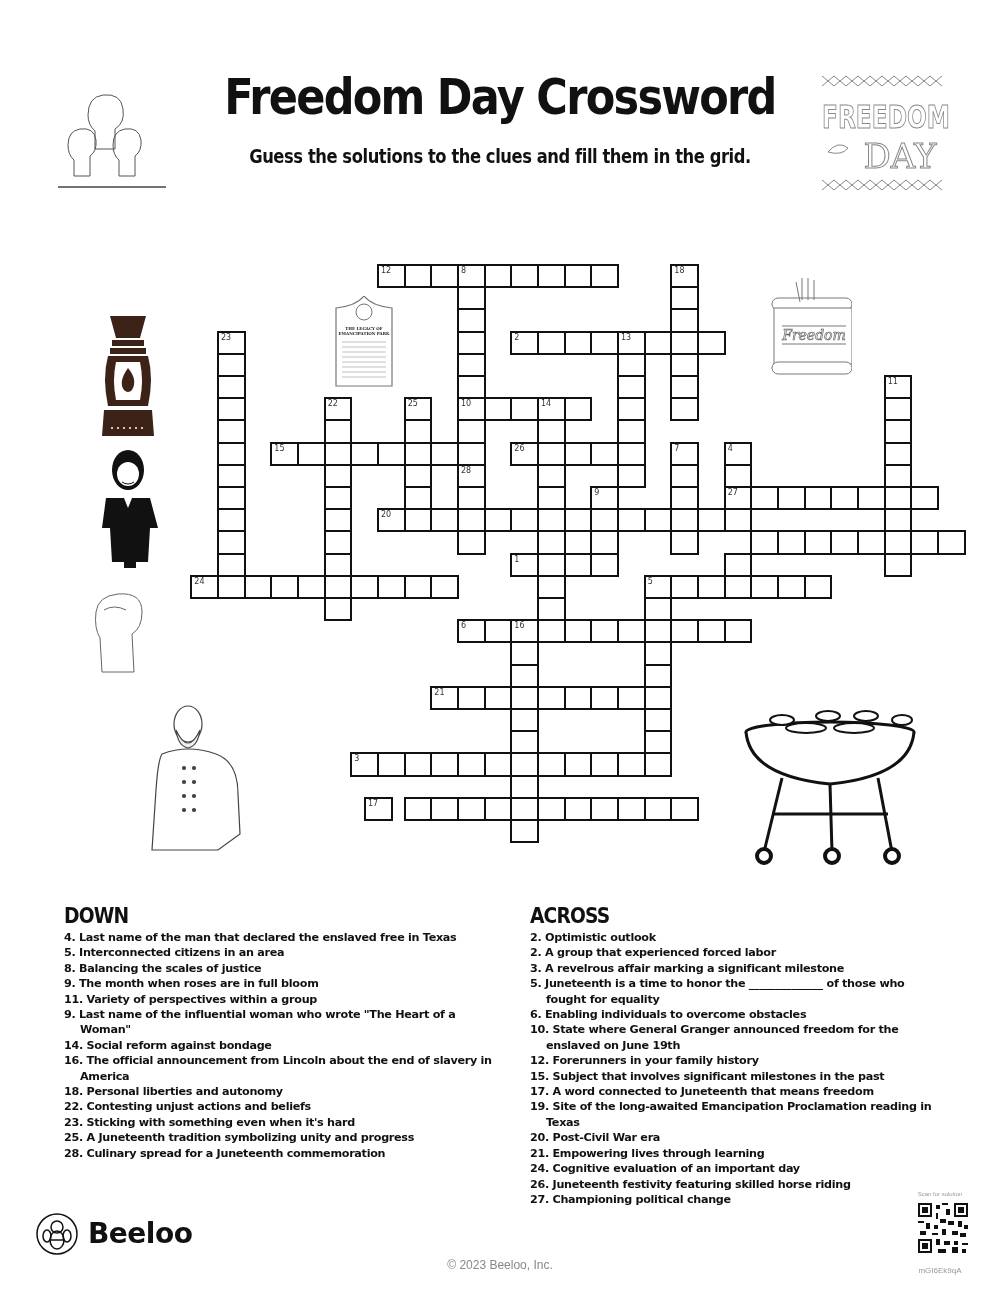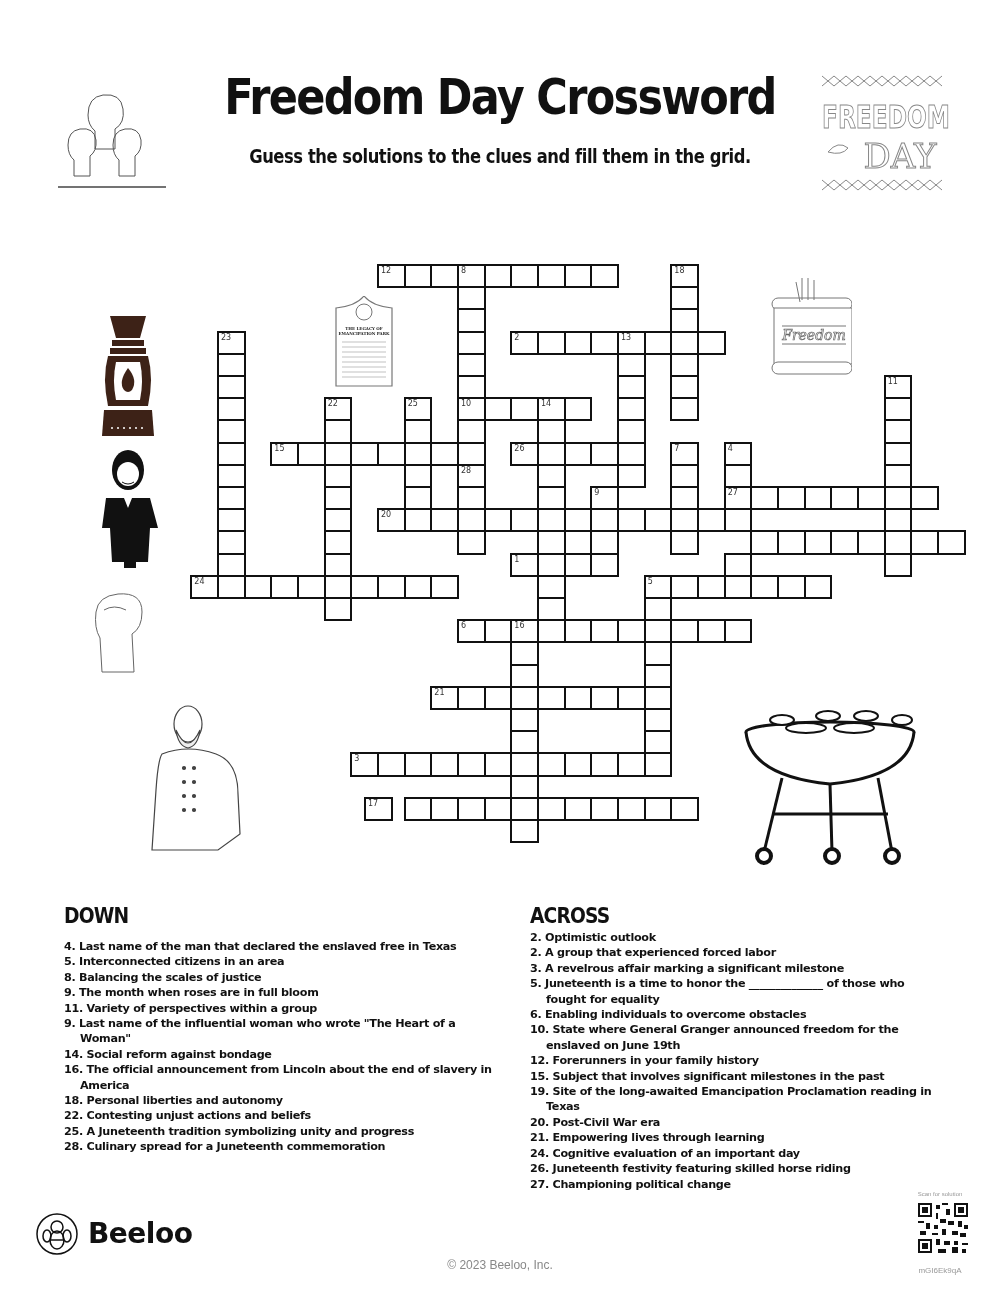--- a/index.html
+++ b/index.html
@@ -410,46 +410,48 @@
     <line x1="136" y1="72" x2="150" y2="146" stroke-width="3"></line>
     <line x1="32" y1="108" x2="146" y2="108" stroke-width="3"></line>
     <circle cx="22" cy="150" r="7" stroke-width="4"></circle>
     <circle cx="90" cy="150" r="7" stroke-width="4"></circle>
     <circle cx="150" cy="150" r="7" stroke-width="4"></circle>
   </svg>
 </div>
 
 <div class="abs" style="left:64px;top:903px;width:430px;">
   <div class="clues-head">DOWN</div>
-  <ul class="clue-list" id="down-list" style="margin-top:11px;">
+  <ul class="clue-list" id="down-list" style="margin-top:2px;">
       <li>4. Last name of the man that declared the enslaved free in Texas</li>
       <li>5. Interconnected citizens in an area</li>
       <li>8. Balancing the scales of justice</li>
       <li>9. The month when roses are in full bloom</li>
       <li>11. Variety of perspectives within a group</li>
       <li>9. Last name of the influential woman who wrote "The Heart of a Woman"</li>
       <li>14. Social reform against bondage</li>
       <li>16. The official announcement from Lincoln about the end of slavery in America</li>
       <li>18. Personal liberties and autonomy</li>
       <li>22. Contesting unjust actions and beliefs</li>
+      <li>23. Sticking with something even when it's hard</li>
       <li>25. A Juneteenth tradition symbolizing unity and progress</li>
       <li>28. Culinary spread for a Juneteenth commemoration</li>
     </ul>
 </div>
 <div class="abs" style="left:530px;top:903px;width:410px;">
   <div class="clues-head">ACROSS</div>
   <ul class="clue-list" id="across-list" style="margin-top:2px;">
       <li>2. Optimistic outlook</li>
       <li>2. A group that experienced forced labor</li>
       <li>3. A revelrous affair marking a significant milestone</li>
       <li>5. Juneteenth is a time to honor the ______________ of those who fought for equality</li>
       <li>6. Enabling individuals to overcome obstacles</li>
       <li>10. State where General Granger announced freedom for the enslaved on June 19th</li>
       <li>12. Forerunners in your family history</li>
       <li>15. Subject that involves significant milestones in the past</li>
+      <li>17. A word connected to Juneteenth that means freedom</li>
       <li>19. Site of the long-awaited Emancipation Proclamation reading in Texas</li>
       <li>20. Post-Civil War era</li>
       <li>21. Empowering lives through learning</li>
       <li>24. Cognitive evaluation of an important day</li>
       <li>26. Juneteenth festivity featuring skilled horse riding</li>
       <li>27. Championing political change</li>
     </ul>
 </div>
 
 <div class="abs" style="left:35px;top:1212px;width:44px;height:44px;">

